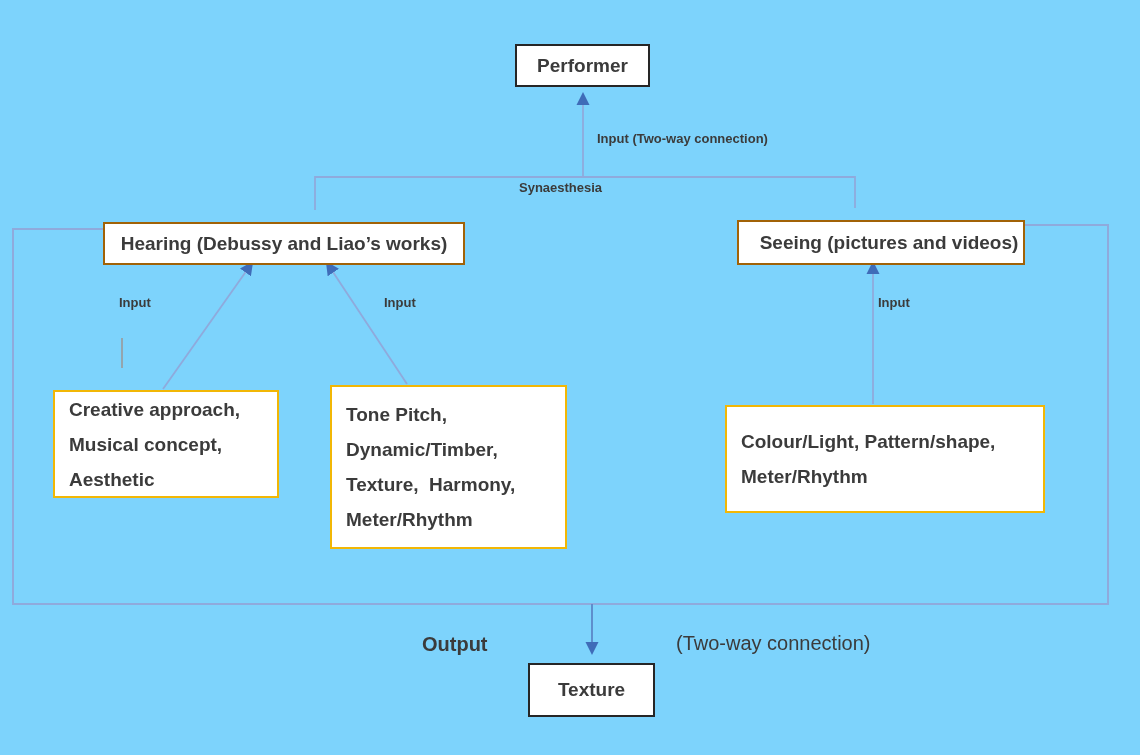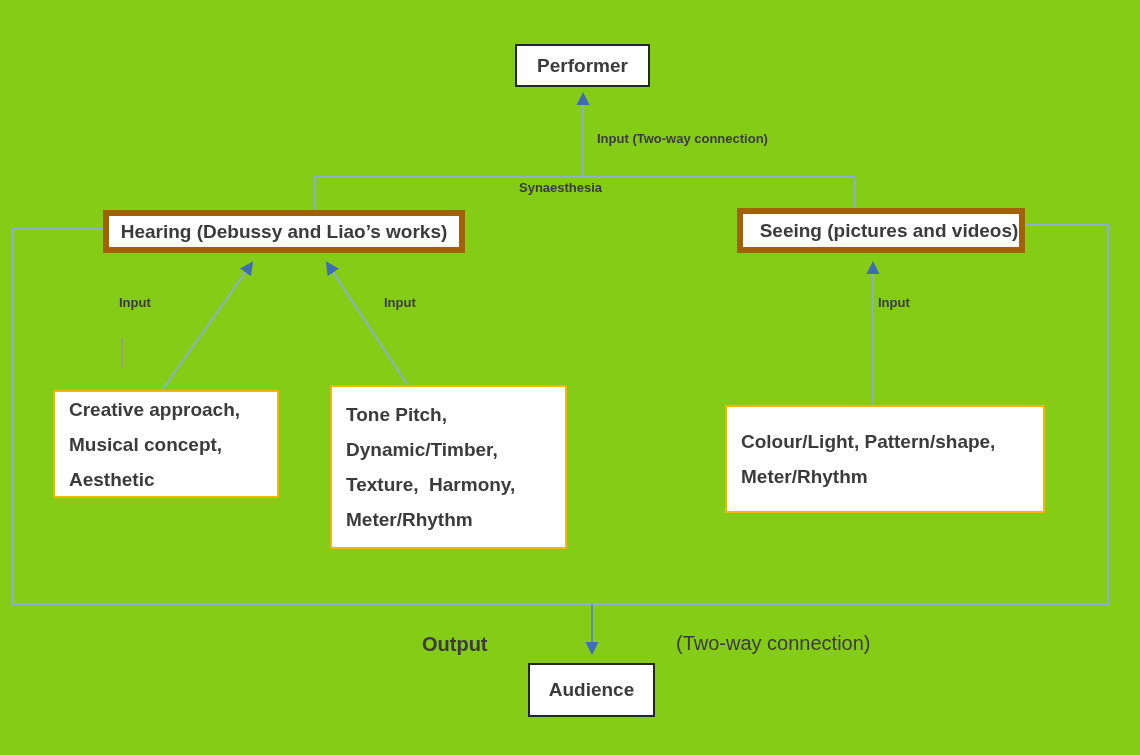--- a/index.html
+++ b/index.html
@@ -1,21 +1,21 @@
 <!DOCTYPE html>
 <html><head>
 <meta charset="utf-8">
 <style>
   * { margin: 0; padding: 0; box-sizing: border-box; }
   html, body { background: #ffffff; }
   .stage {
     position: relative;
     width: 1140px;
     height: 755px;
-    background: #84cc16;
+    background: #7dd3fc;
     font-family: "Liberation Sans", sans-serif;
     color: #3b3b3b;
     overflow: hidden;
   }
   .wires {
     position: absolute;
     left: 0; top: 0;
     width: 1140px; height: 755px;
     z-index: 0;
   }
@@ -25,21 +25,21 @@
     display: flex;
     align-items: center;
     justify-content: center;
     text-align: center;
     font-size: 19px;
     font-weight: 600;
     color: #3b3b3b;
     z-index: 2;
   }
   .node--black  { border: 2.5px solid #262626; }
-  .node--blue   { border: 6px solid #a16207; }
+  .node--blue   { border: 2px solid #a16207; margin-top: 12px; }
   .node--yellow {
     border: 2.5px solid #f2b705;
     flex-direction: column;
     align-items: flex-start;
     justify-content: center;
     text-align: left;
   }
   .node--yellow .ln {
     white-space: pre;
     line-height: 35px;
@@ -109,21 +109,21 @@
     <div class="ln">Texture,  Harmony,</div>
     <div class="ln">Meter/Rhythm</div>
   </div>
 
   <div class="node node--yellow" style="left:725px; top:405px; width:320px; height:108px; padding:12px 14px;">
     <div class="ln">Colour/Light, Pattern/shape,</div>
     <div class="ln">Meter/Rhythm</div>
   </div>
 
   <div class="node node--black" style="left:528px; top:663px; width:127px; height:54px;">
-    <span>Audience</span>
+    <span>Texture</span>
   </div>
 
   <div class="lbl" style="left:597px; top:131px;">Input (Two-way connection)</div>
 
   <div class="lbl" style="left:519px; top:180px;">Synaesthesia</div>
 
   <div class="lbl" style="left:119px; top:295px;">Input</div>
 
   <div class="lbl" style="left:384px; top:295px;">Input</div>
 

